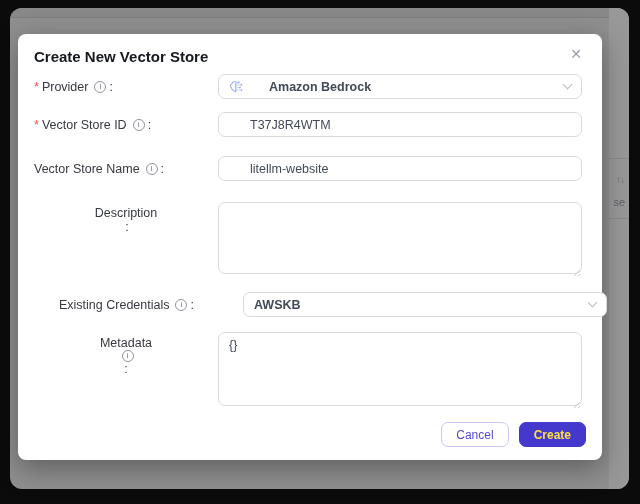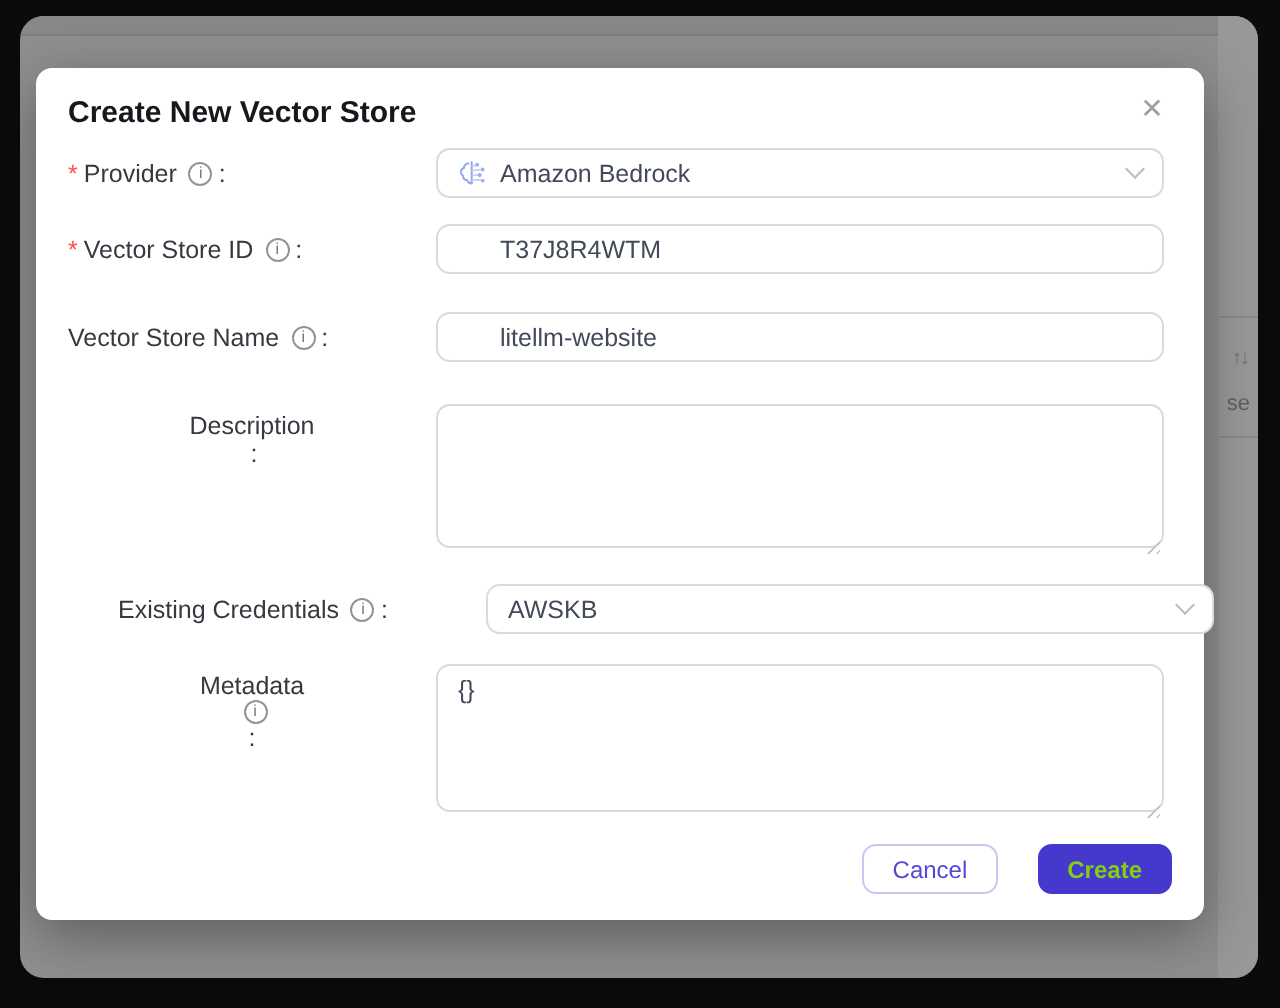--- a/index.html
+++ b/index.html
@@ -32,36 +32,36 @@
   .info { display:inline-flex; align-items:center; justify-content:center;
           width:12px; height:12px; border:1px solid #8f959c; border-radius:50%;
           font-size:8px; font-style:normal; color:#6f757c; margin:0 3px 0 6px; line-height:1; }
   .colon { color:#36393f; }
 
   .ctl { flex:1; position:relative; }
   .inputbox, .selectbox { width:100%; height:25px; border:1px solid #d8dadd; border-radius:7px;
           background:#fff; font-size:12.5px; color:#424a57; padding:0 10px;
           font-family:"Liberation Sans", sans-serif; }
   input.inputbox { outline:none;padding-left:31px; }
-  .selectbox { display:flex; align-items:center; gap:6px; cursor:pointer; }
+  .selectbox { display:flex; align-items:center; gap:25px; cursor:pointer;font-weight:bold; }
   .selectbox .val { flex:1; }
   .chev { width:7px; height:7px; border-right:1.5px solid #b7bcc5; border-bottom:1.5px solid #b7bcc5;
           transform:rotate(45deg); margin-top:-4px; flex:0 0 auto; }
   .textareabox { width:100%; border:1px solid #d8dadd; border-radius:7px; background:#fff;
           font-size:12.5px; color:#424a57; padding:5px 10px; resize:none; outline:none;
           font-family:"Liberation Sans", sans-serif; }
   .grip { position:absolute; right:2px; bottom:2px; width:9px; height:9px;
           background:repeating-linear-gradient(135deg, transparent 0 2px, #c6c8cb 2px 3px);
           clip-path:polygon(100% 0, 100% 100%, 0 100%); cursor:nwse-resize; }
 
-  .footer { position:absolute; right:16px; top:388px; display:flex; gap:20px; }
+  .footer { position:absolute; right:16px; top:388px; display:flex; gap:10px; }
   .btn { height:25px; border-radius:7px; font-size:12px; padding:0 14px; cursor:pointer;
          font-family:"Liberation Sans", sans-serif; }
   .btn-cancel { background:#fff; border:1px solid #cbc7f5; color:#5349d6; }
-  .btn-create { background:#4539cd; border:1px solid #4539cd; color:#84cc16; font-weight:600; }
+  .btn-create { background:#4539cd; border:1px solid #4539cd; color:#fde047; font-weight:600; }
 
   .bedrock-icon { flex:0 0 auto; display:inline-flex; }
 </style>
 </head>
 <body>
 
 <div class="overlay">
   <div class="overlay-topband"></div>
   <div class="bg-strip">
     <div class="bg-line" style="top:150px"></div>

